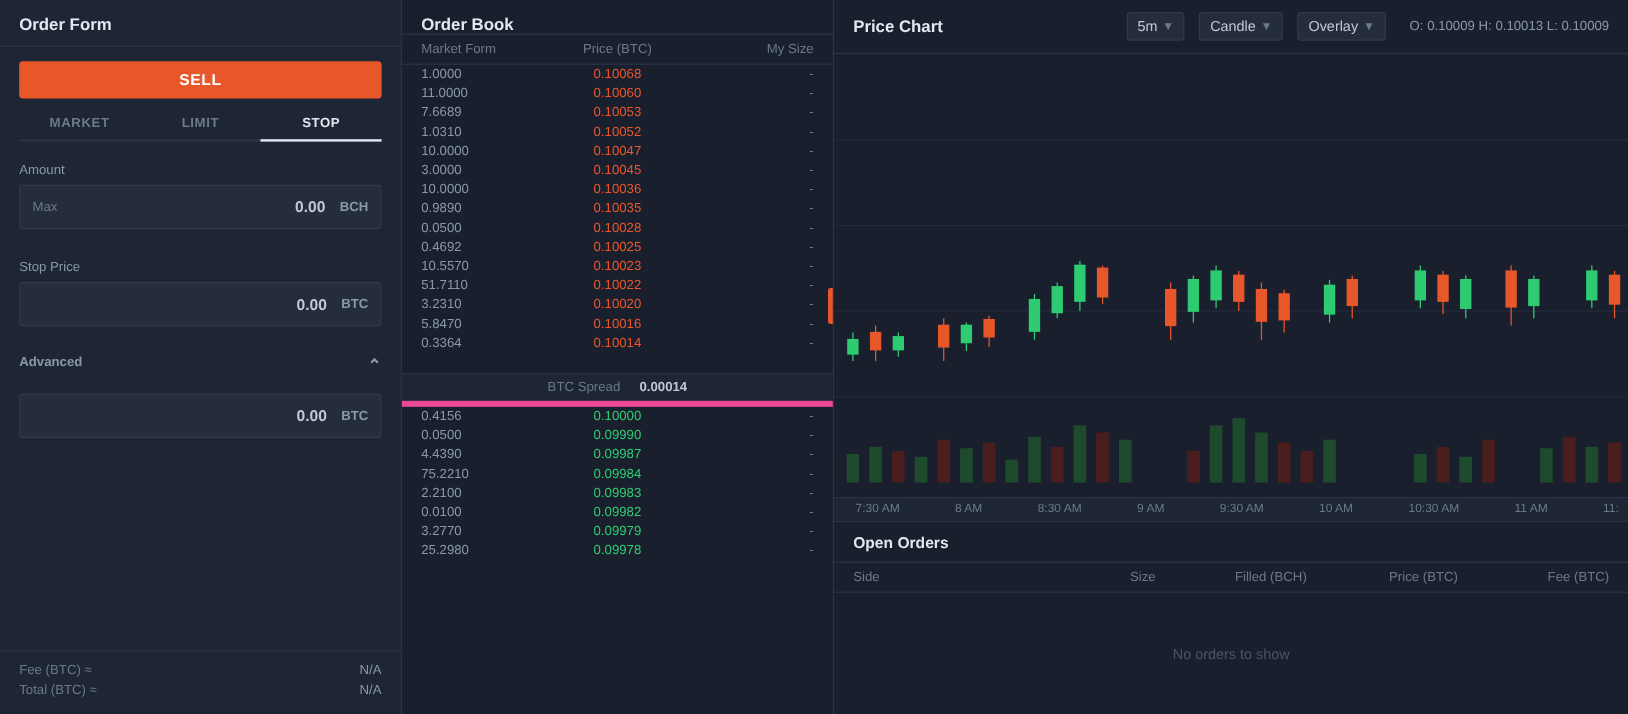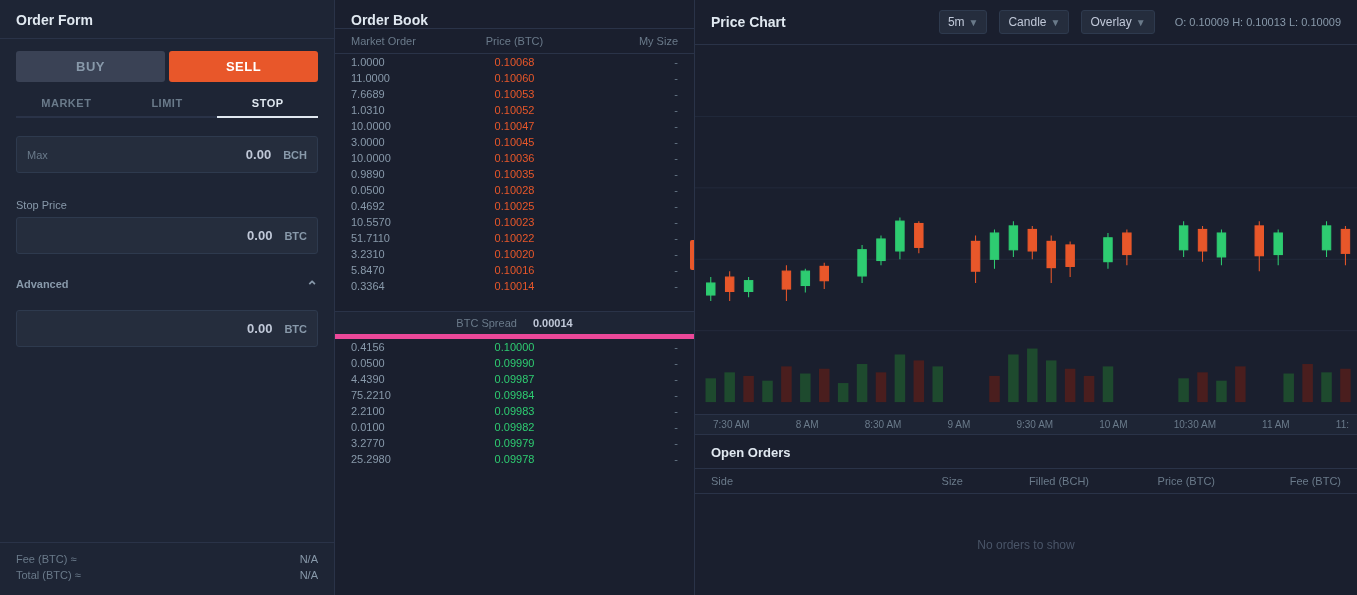--- a/index.html
+++ b/index.html
@@ -336,31 +336,31 @@
     .volume-bar-down { fill: #4a1e1e; }
     .chart-grid-line { stroke: #2a3348; stroke-width: 0.5; }
   </style>
 </head>
 <body>
 
 <div class="order-form-panel">
   <div class="panel-title">Order Form</div>
 
   <div class="buy-sell-buttons">
-    <button class="btn-buy">BUY</button>
     <button class="btn-sell">SELL</button>
   </div>
 
   <div class="order-type-tabs">
     <div class="order-type-tab">MARKET</div>
     <div class="order-type-tab">LIMIT</div>
     <div class="order-type-tab active">STOP</div>
   </div>
 
   <div class="form-section">
+    <div class="form-label">Amount</div>
     <div class="input-row">
       <span class="input-prefix">Max</span>
       <span class="input-value">0.00</span>
       <span class="input-currency">BCH</span>
     </div>
   </div>
 
   <div class="form-section">
     <div class="form-label">Stop Price</div>
     <div class="input-row">
@@ -390,21 +390,21 @@
       <span class="footer-label">Total (BTC) ≈</span>
       <span class="footer-value">N/A</span>
     </div>
   </div>
 </div>
 
 <div class="order-book-panel">
   <div class="panel-title-ob">Order Book</div>
 
   <div class="ob-header">
-    <span class="ob-header-cell">Market Order</span>
+    <span class="ob-header-cell">Market Form</span>
     <span class="ob-header-cell">Price (BTC)</span>
     <span class="ob-header-cell">My Size</span>
   </div>
 
   <div class="ob-rows" id="sell-orders-container">
 
   <div class="ob-row">
       <span class="ob-cell market-size">1.0000</span>
       <span class="ob-cell sell-price">0.10068</span>
       <span class="ob-cell">-</span>

